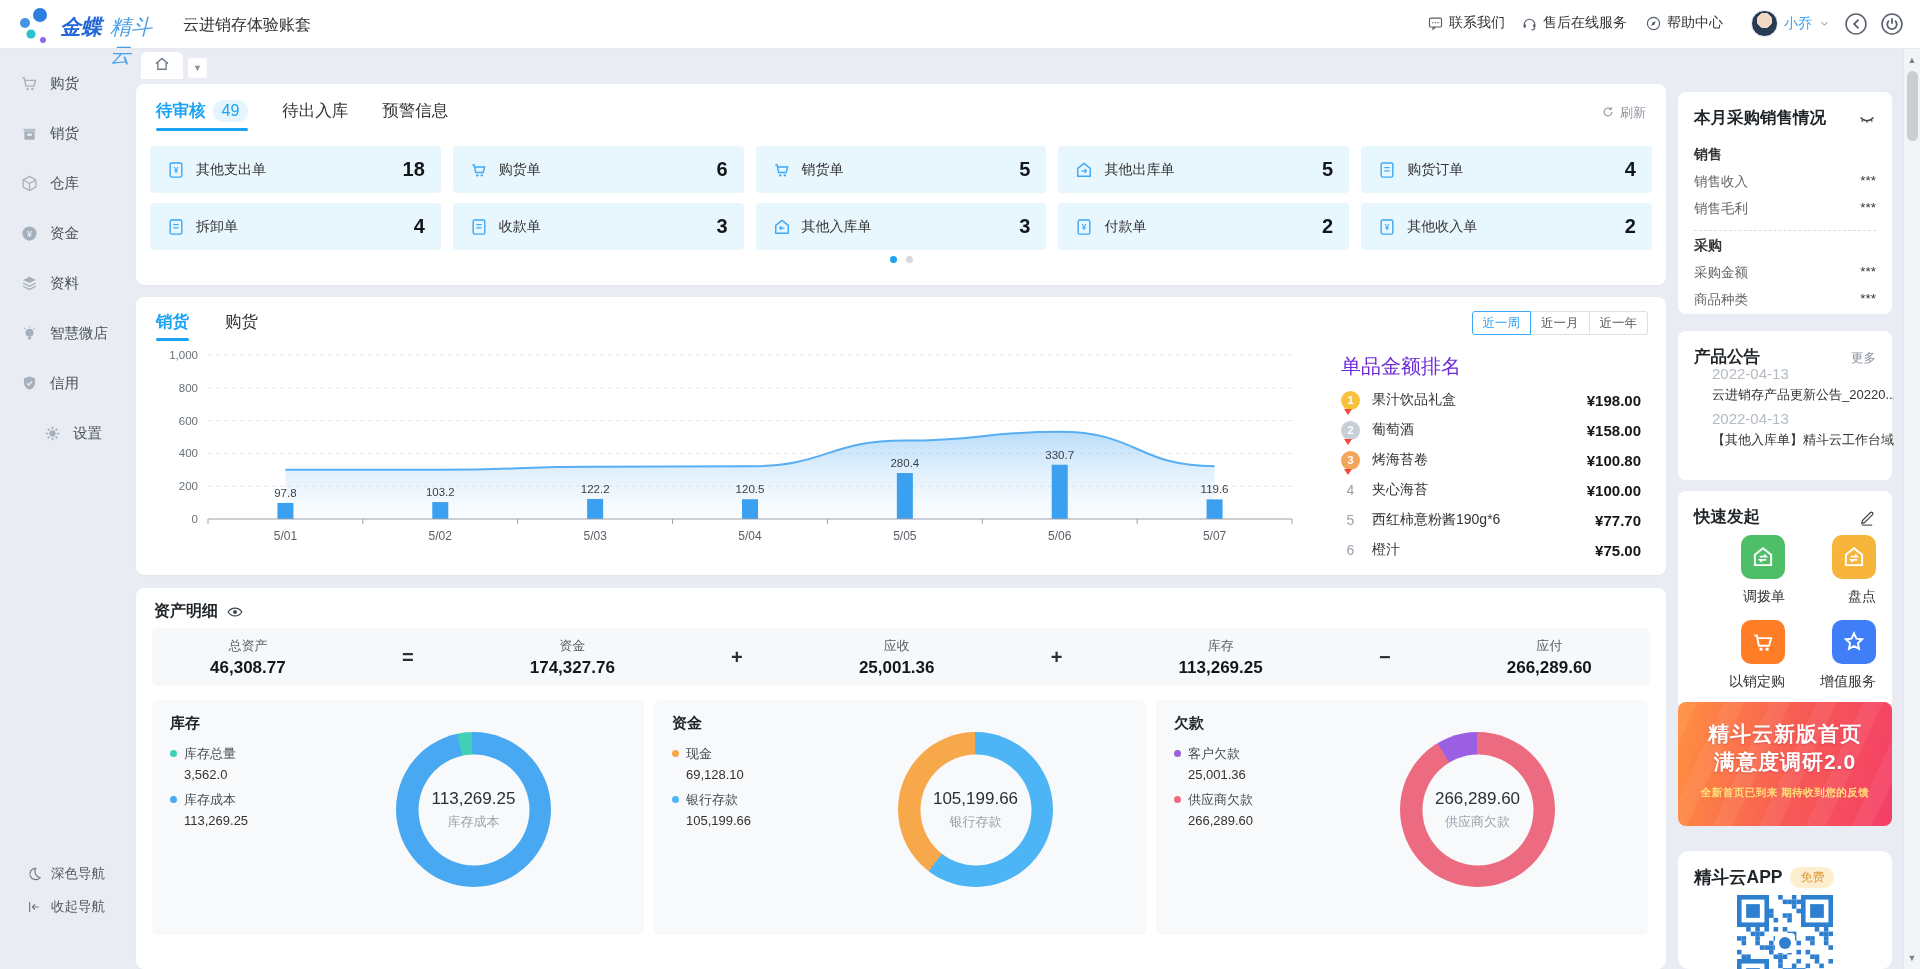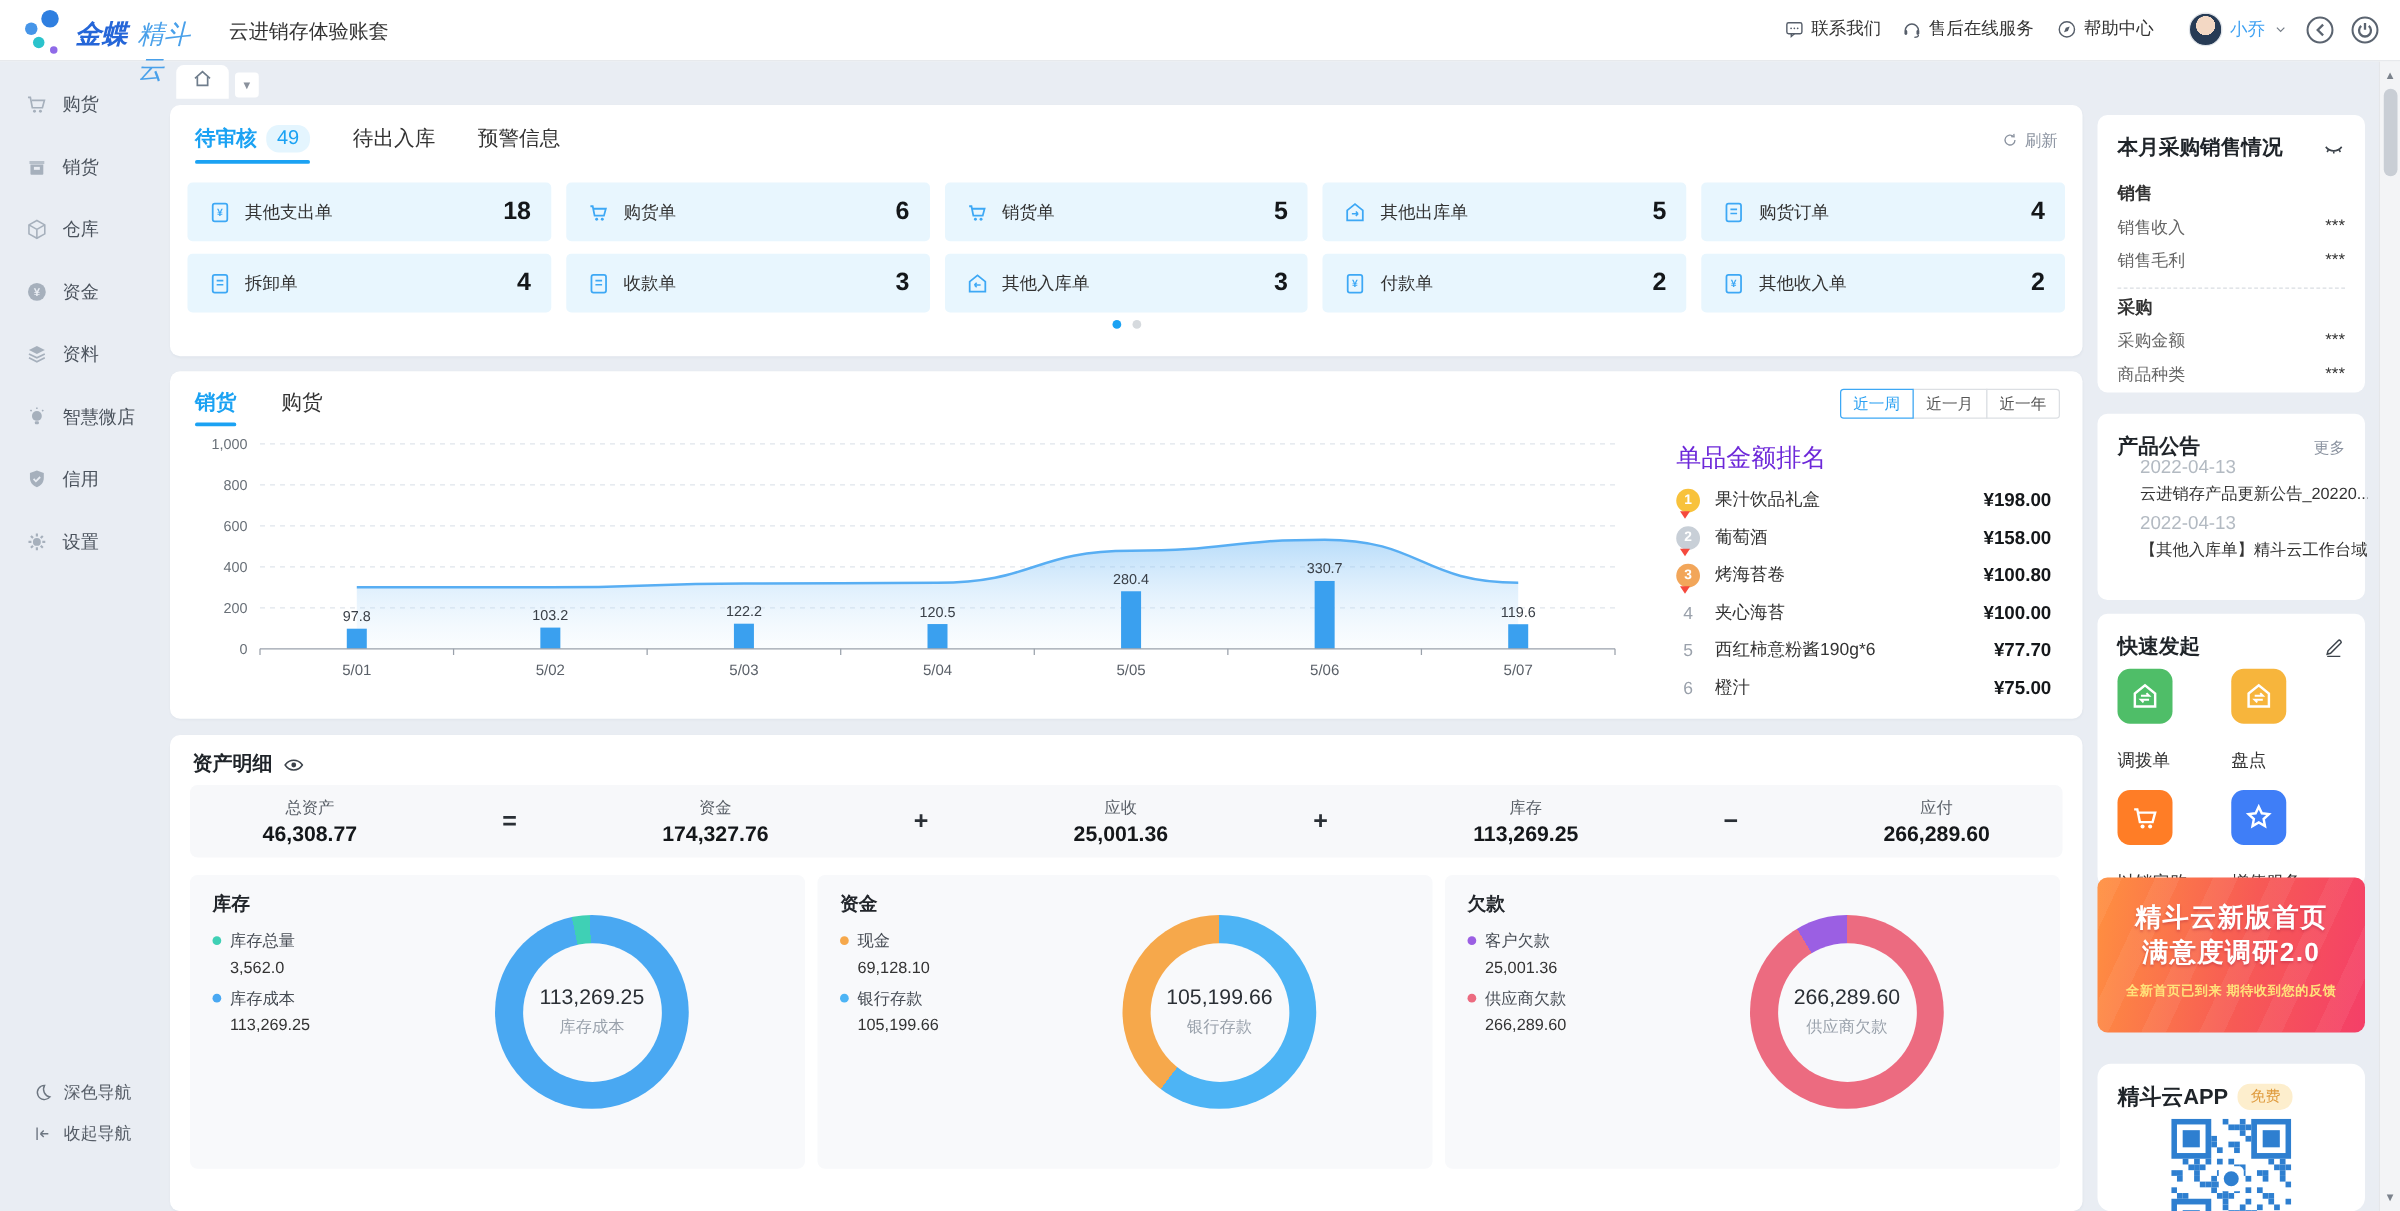--- a/index.html
+++ b/index.html
@@ -116,21 +116,21 @@
   .m-row{display:flex;justify-content:space-between;font-size:13.5px;color:#666;margin:9px 0;}
   .m-row .mv{color:#333;}
   .m-div{border-top:1px dashed #d9dde2;margin:12px 0 6px;}
   .rp-announce{top:331px;height:149px;}
   .more-link{position:absolute;right:16px;top:19px;font-size:12.5px;color:#8b93a0;cursor:pointer;}
   .an-list{position:absolute;left:16px;top:28px;width:182px;margin-left:18px;}
   .an-date{font-size:15px;color:#b3bac2;margin-top:6px;}
   .an-text{font-size:13px;color:#333;margin-top:4px;white-space:nowrap;overflow:hidden;cursor:pointer;}
   .rp-quick{top:491px;height:218px;}
   .q-grid{position:absolute;left:16px;top:44px;width:182px;display:grid;grid-template-columns:1fr 1fr;gap:14px 0;}
-  .q-item{display:flex;flex-direction:column;align-items:flex-start;cursor:pointer;gap:12px;}
+  .q-item{display:flex;flex-direction:column;align-items:flex-end;cursor:pointer;}
   .q-ic{width:44px;height:44px;border-radius:10px;display:flex;align-items:center;justify-content:center;color:#fff;}
   .q-lbl{margin-top:9px;font-size:14px;color:#333;}
   .rp-banner{top:702px;height:124px;border-radius:8px;overflow:hidden;background:linear-gradient(100deg,#ff9040 0%,#f75a55 55%,#f43f68 100%);cursor:pointer;}
   .bn-inner{position:absolute;inset:0;background:repeating-linear-gradient(115deg,rgba(255,255,255,.06) 0 18px,rgba(255,255,255,0) 18px 42px);}
   .bn-l1{position:absolute;left:0;right:0;top:18px;text-align:center;color:#fff;font-size:21px;font-weight:800;letter-spacing:1px;text-shadow:0 1px 2px rgba(160,30,60,.35);}
   .bn-l2{position:absolute;left:0;right:0;top:46px;text-align:center;color:#fff;font-size:21px;font-weight:800;letter-spacing:1px;text-shadow:0 1px 2px rgba(160,30,60,.35);}
   .bn-l3{position:absolute;left:0;right:0;top:84px;text-align:center;color:#ffe27a;font-size:10.5px;font-weight:bold;letter-spacing:.5px;}
   .rp-app{top:851px;height:118px;border-radius:11px;}
   .app-head{position:absolute;left:16px;top:14px;display:flex;align-items:center;gap:8px;}
   .app-title{font-size:17.5px;font-weight:bold;color:#1f2429;}
@@ -276,21 +276,21 @@
         </div>
         <div class="side-item" style="top: 317px;">
           <span class="icon">
             <svg viewBox="0 0 24 24" width="19" height="19">
               <path d="M12 3l7 2.5v5.2c0 4.4-2.9 7.8-7 9.3-4.1-1.5-7-4.9-7-9.3V5.5z" fill="currentColor"></path>
               <path d="M8.7 11.6l2.3 2.3 4.3-4.3" fill="none" stroke="#e9edf3" stroke-width="1.8"></path>
             </svg>
           </span>
           <span class="lbl">信用</span>
         </div>
-        <div class="side-item" style="top: 367px;">
+        <div class="side-item" style="top: 367px; padding-left: 23px;">
           <span class="icon">
             <svg viewBox="0 0 24 24" width="19" height="19">
               <circle cx="12" cy="12" r="4" fill="currentColor"></circle>
               <path d="M12 3.5v3M12 17.5v3M3.5 12h3M17.5 12h3M6 6l2.1 2.1M15.9 15.9L18 18M18 6l-2.1 2.1M8.1 15.9L6 18" stroke="currentColor" stroke-width="2.2" fill="none"></path>
             </svg>
           </span>
           <span class="lbl">设置</span>
         </div>
       </div>
     <div id="side-foot">

